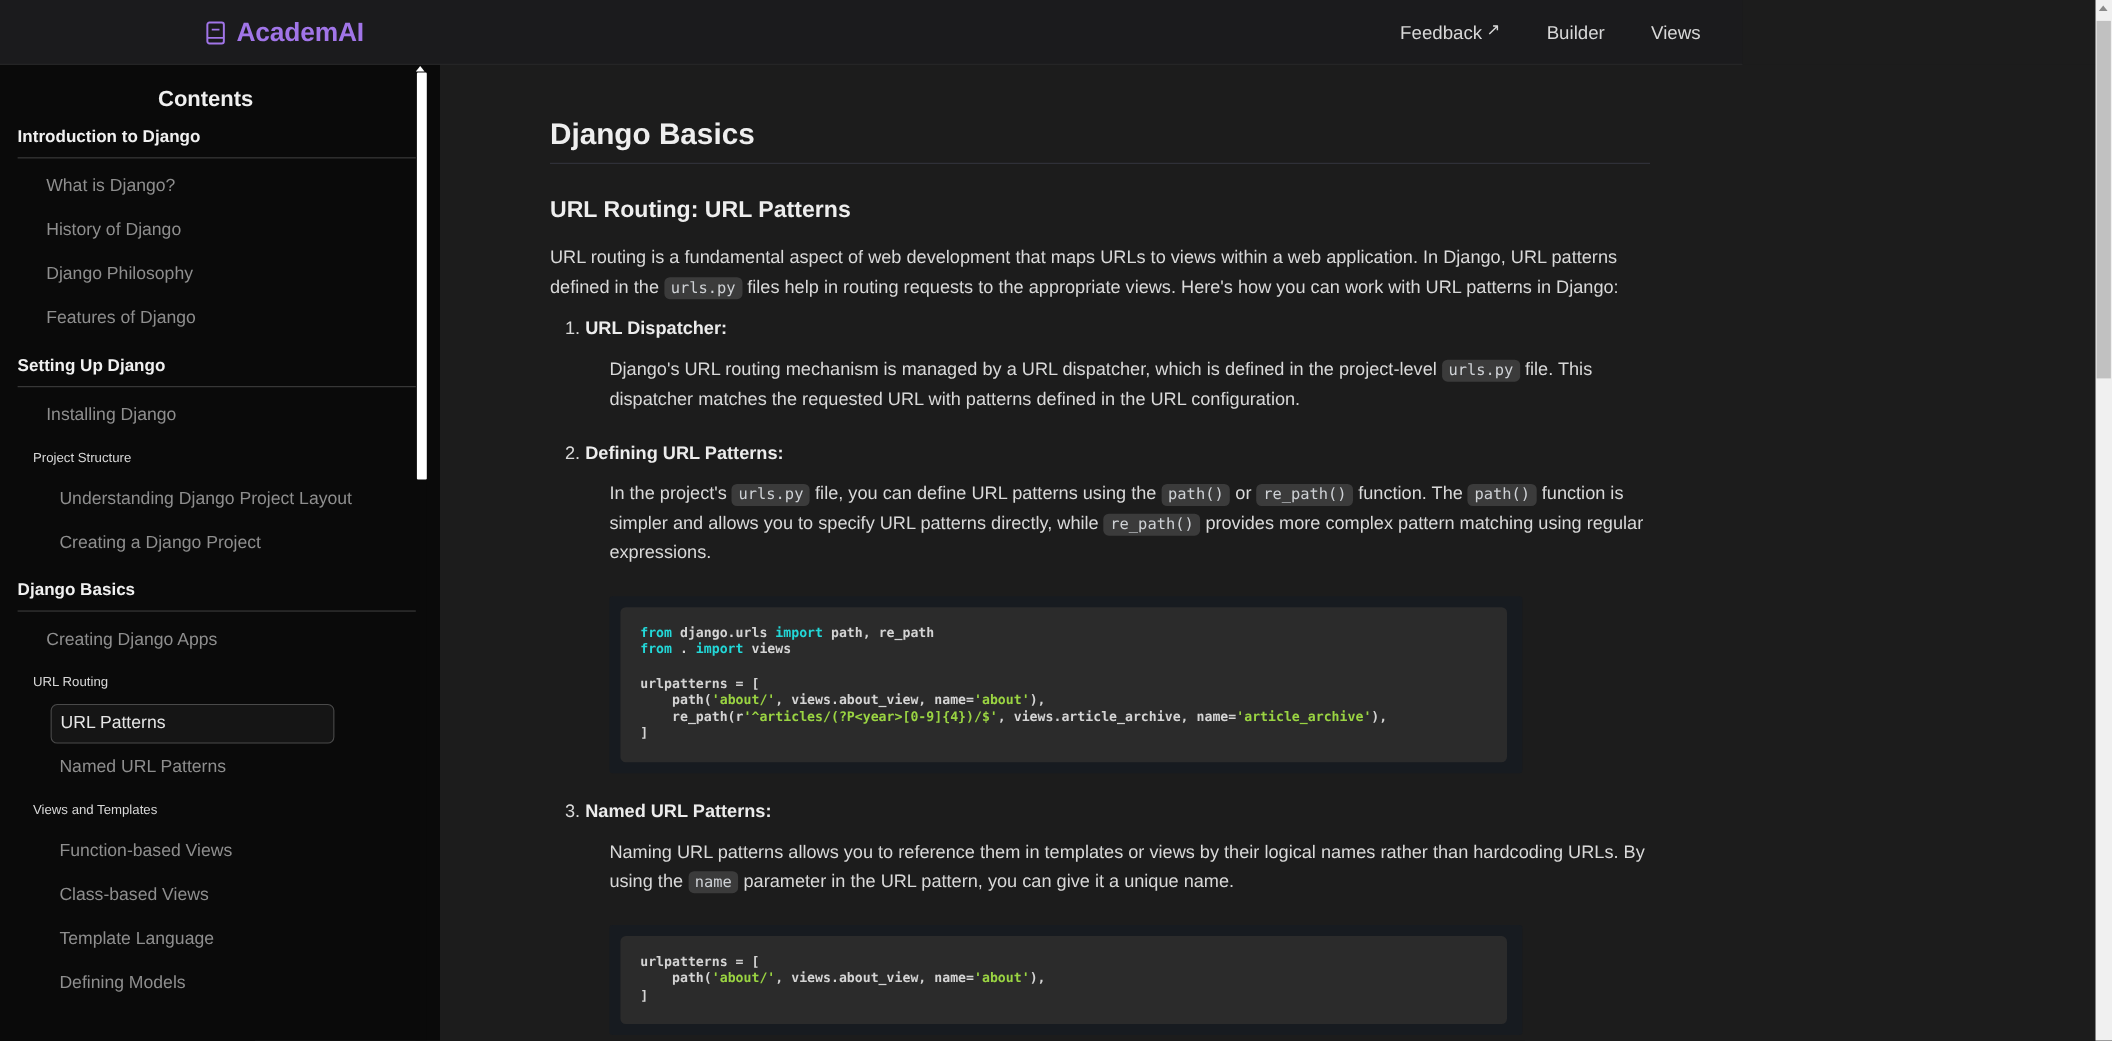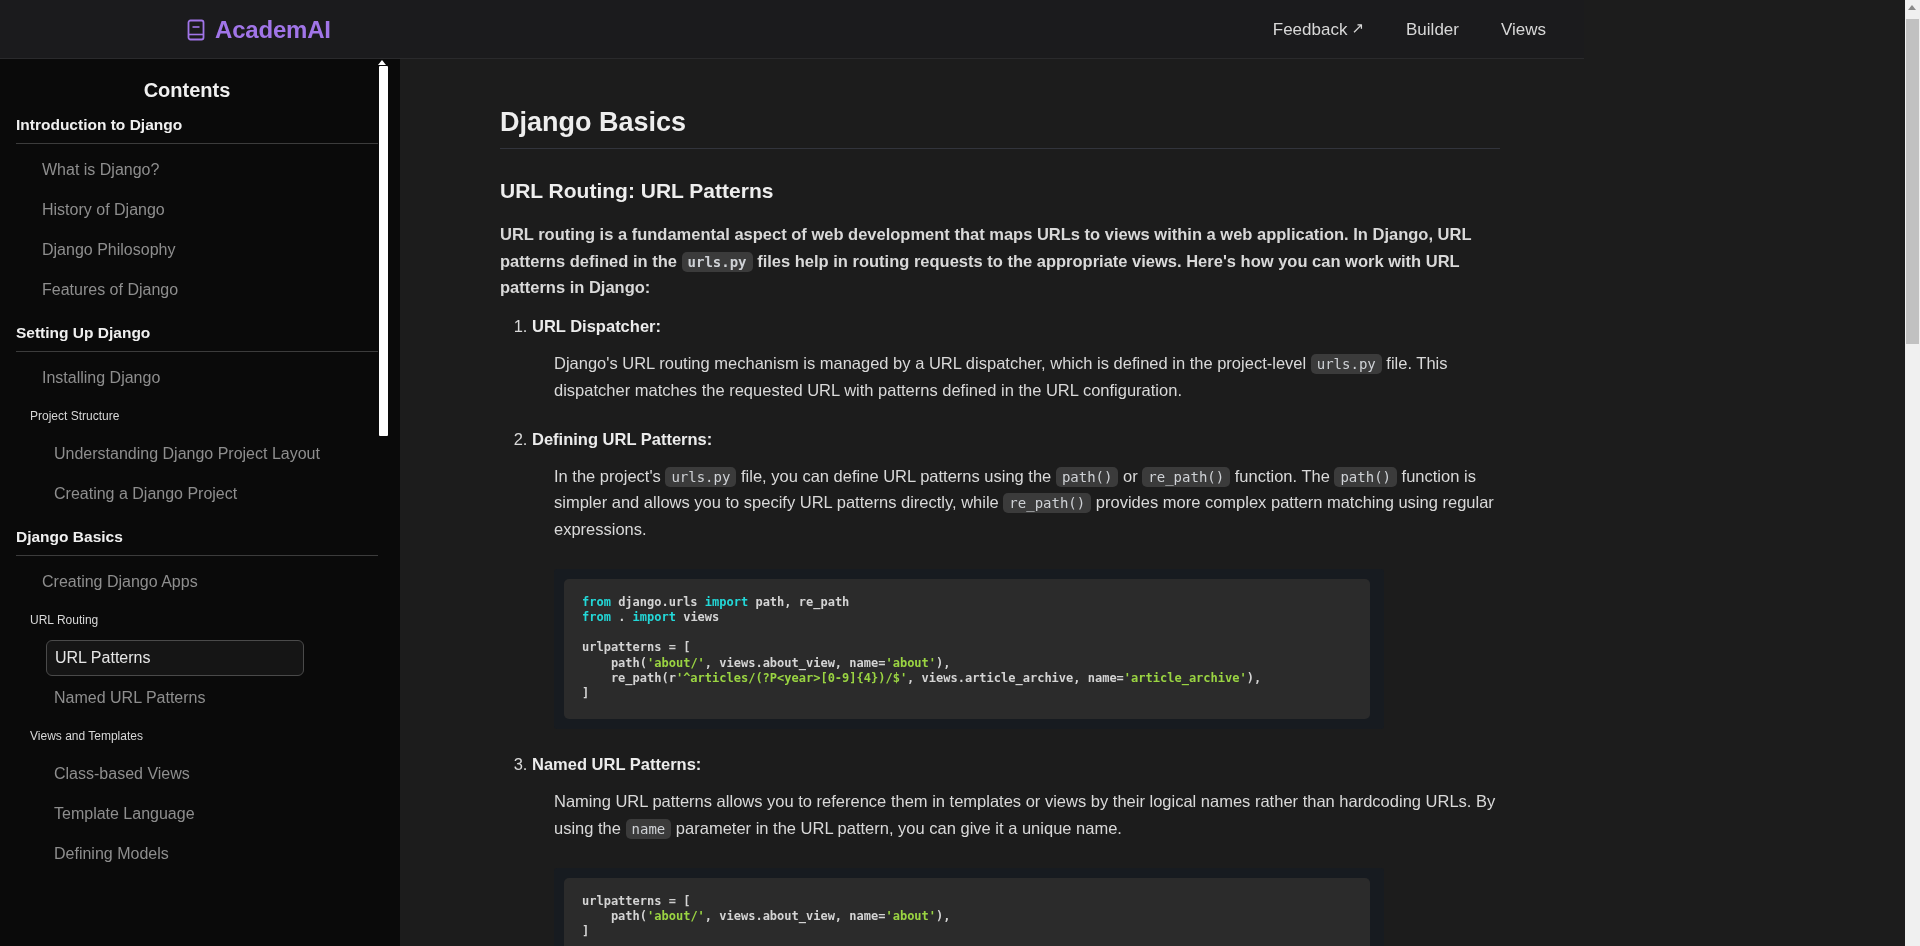--- a/index.html
+++ b/index.html
@@ -124,21 +124,20 @@
     margin: 0 0 10px 0; padding: 0;
   }
   .title-rule { height: 1px; background: #32343c; margin-bottom: 30px; }
   h2.doc-sub {
     font-size: 21px; font-weight: bold; color: #eeeeee;
     margin: 0 0 18px 0;
   }
   p.body {
     font-size: 16.5px; line-height: 1.62; color: #d9d9d9;
     margin: 0 0 16px 0;
-    font-weight: bold;
   }
   code.inline {
     background: #3b3b3b; color: #cfd2d6;
     font-family: "DejaVu Sans Mono", monospace;
     font-size: 14px; padding: 2px 6px; border-radius: 5px;
     white-space: nowrap;
   }
   ol.steps {
     margin: 14px 0 0 0; padding: 0 0 0 32px;
     list-style-position: outside;
@@ -241,20 +240,21 @@
         <div class="sb-group">Project Structure</div>
         <div class="sb-item sub">Understanding Django Project Layout</div>
         <div class="sb-item sub">Creating a Django Project</div>
         <div class="sb-section">Django Basics</div>
         <div class="sb-rule"></div>
         <div class="sb-item">Creating Django Apps</div>
         <div class="sb-group">URL Routing</div>
         <div class="sb-item active">URL Patterns</div>
         <div class="sb-item sub">Named URL Patterns</div>
         <div class="sb-group">Views and Templates</div>
+        <div class="sb-item sub">Function-based Views</div>
         <div class="sb-item sub">Class-based Views</div>
         <div class="sb-item sub">Template Language</div>
         <div class="sb-item sub">Defining Models</div>
       </div>
 
     <div class="sb-scroll-track"></div>
     <div class="sb-scroll-cap"></div>
     <div class="sb-scroll-thumb"></div>
   </aside>
 

